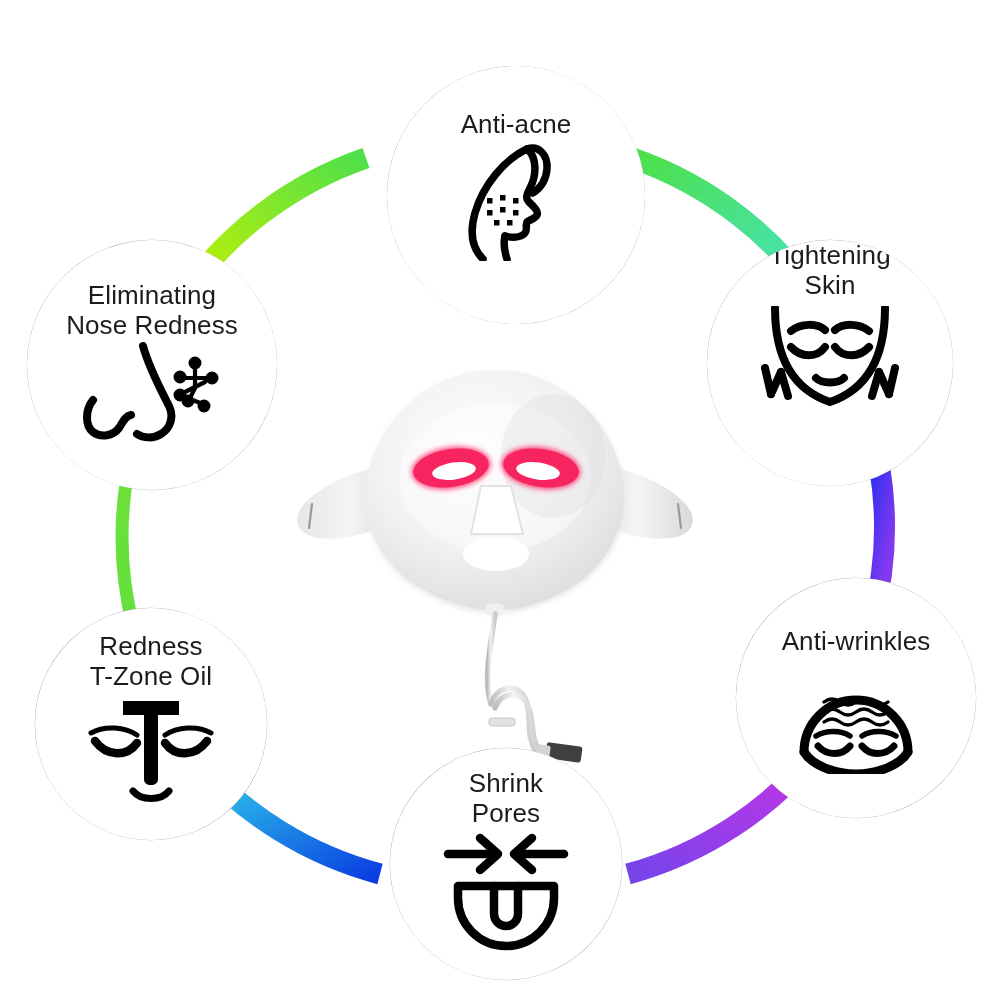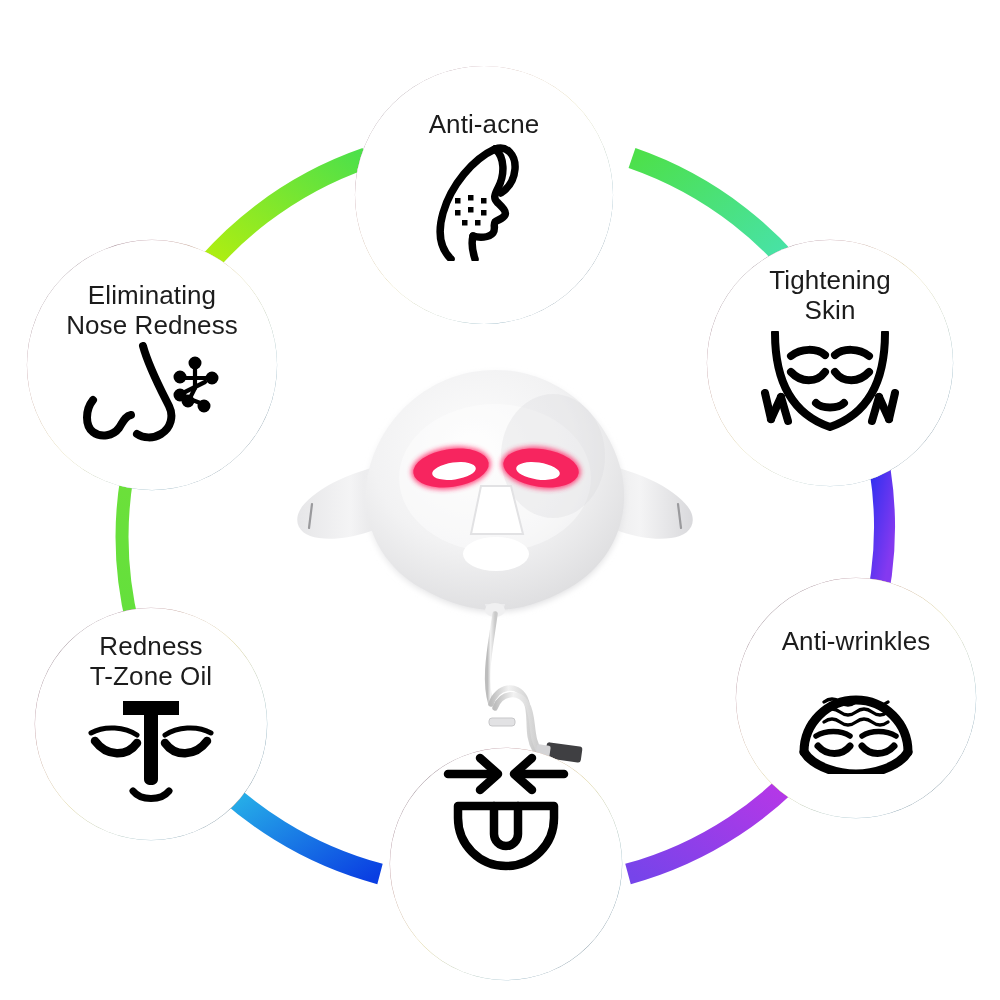--- a/index.html
+++ b/index.html
@@ -58,25 +58,25 @@
     line-height: 1.16;
     letter-spacing: 0.1px;
     white-space: pre-line;
     font-weight: 400;
   }
   .node-icon {
     display: block;
   }
 
   
-  #node-anti-acne      { left: 355px; top: 66px;  width: 258px; height: 258px; }
+  #node-anti-acne      { left: 387px; top: 66px;  width: 258px; height: 258px; }
   #node-anti-acne .node-label { margin-top: 43px; }
 
   #node-tightening     { left: 707px; top: 240px; width: 246px; height: 246px; }
-  #node-tightening .node-label { margin-top: 25px; }
+  #node-tightening .node-label { }
 
   #node-anti-wrinkles  { left: 736px; top: 578px; width: 240px; height: 240px; }
   #node-anti-wrinkles .node-label { margin-top: 48px; }
 
   #node-shrink-pores   { left: 390px; top: 748px; width: 232px; height: 232px; }
   #node-shrink-pores .node-label { margin-top: 20px; }
 
   #node-control-tzone  { left: 35px; top: 608px;  width: 232px; height: 232px; }
   #node-control-tzone .node-label { margin-top: 23px; }
 
@@ -245,20 +245,22 @@
         </g>
       </svg>
     </div>
   </div>
 
   <div class="node" id="node-shrink-pores">
     <svg class="node-ring" viewBox="0 0 100 100">
       <circle cx="50" cy="50" r="49" fill="#ffffff" stroke="url(#rimGrad)" stroke-width="0.55"></circle>
     </svg>
     <div class="node-inner">
+      <div class="node-label">Shrink
+Pores</div>
       <svg class="node-icon" width="128" height="120" viewBox="0 0 128 120" style="margin-top:4px;">
         <g fill="none" stroke="#000" stroke-width="8.5" stroke-linecap="round" stroke-linejoin="round">
 
           <path d="M6 22 L 54 22"></path>
           <path d="M38 6 L 56 22 L 38 38"></path>
 
           <path d="M122 22 L 74 22"></path>
           <path d="M90 6 L 72 22 L 90 38"></path>
 
           <path d="M16 54 L 16 66 A 48 48 0 0 0 112 66 L 112 54 Z"></path>

